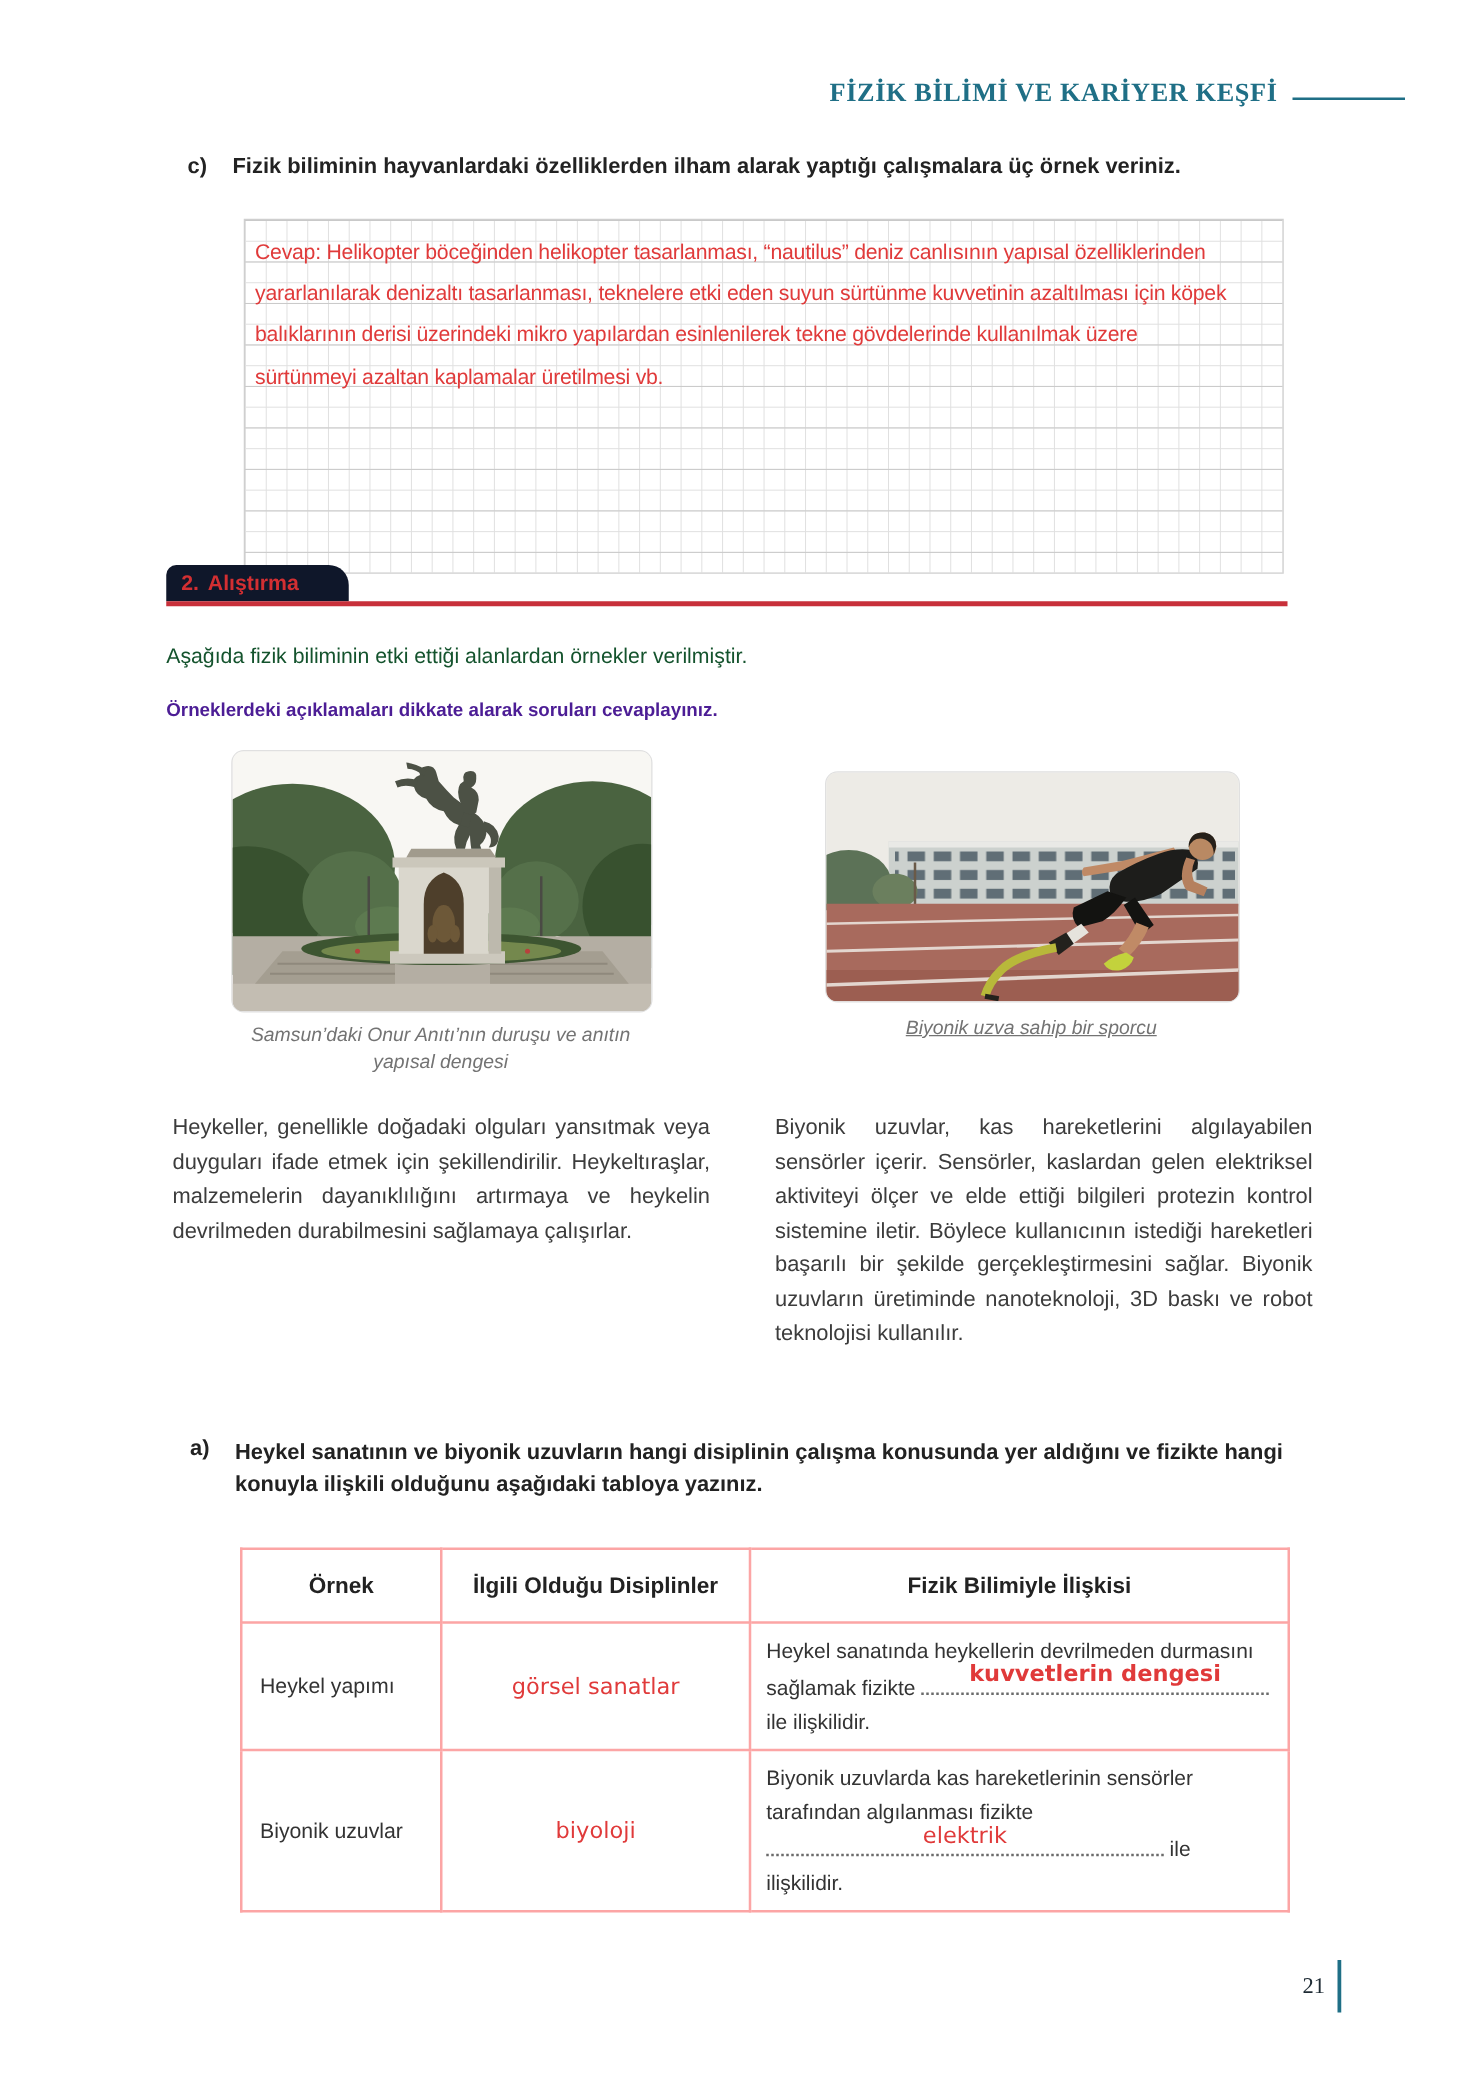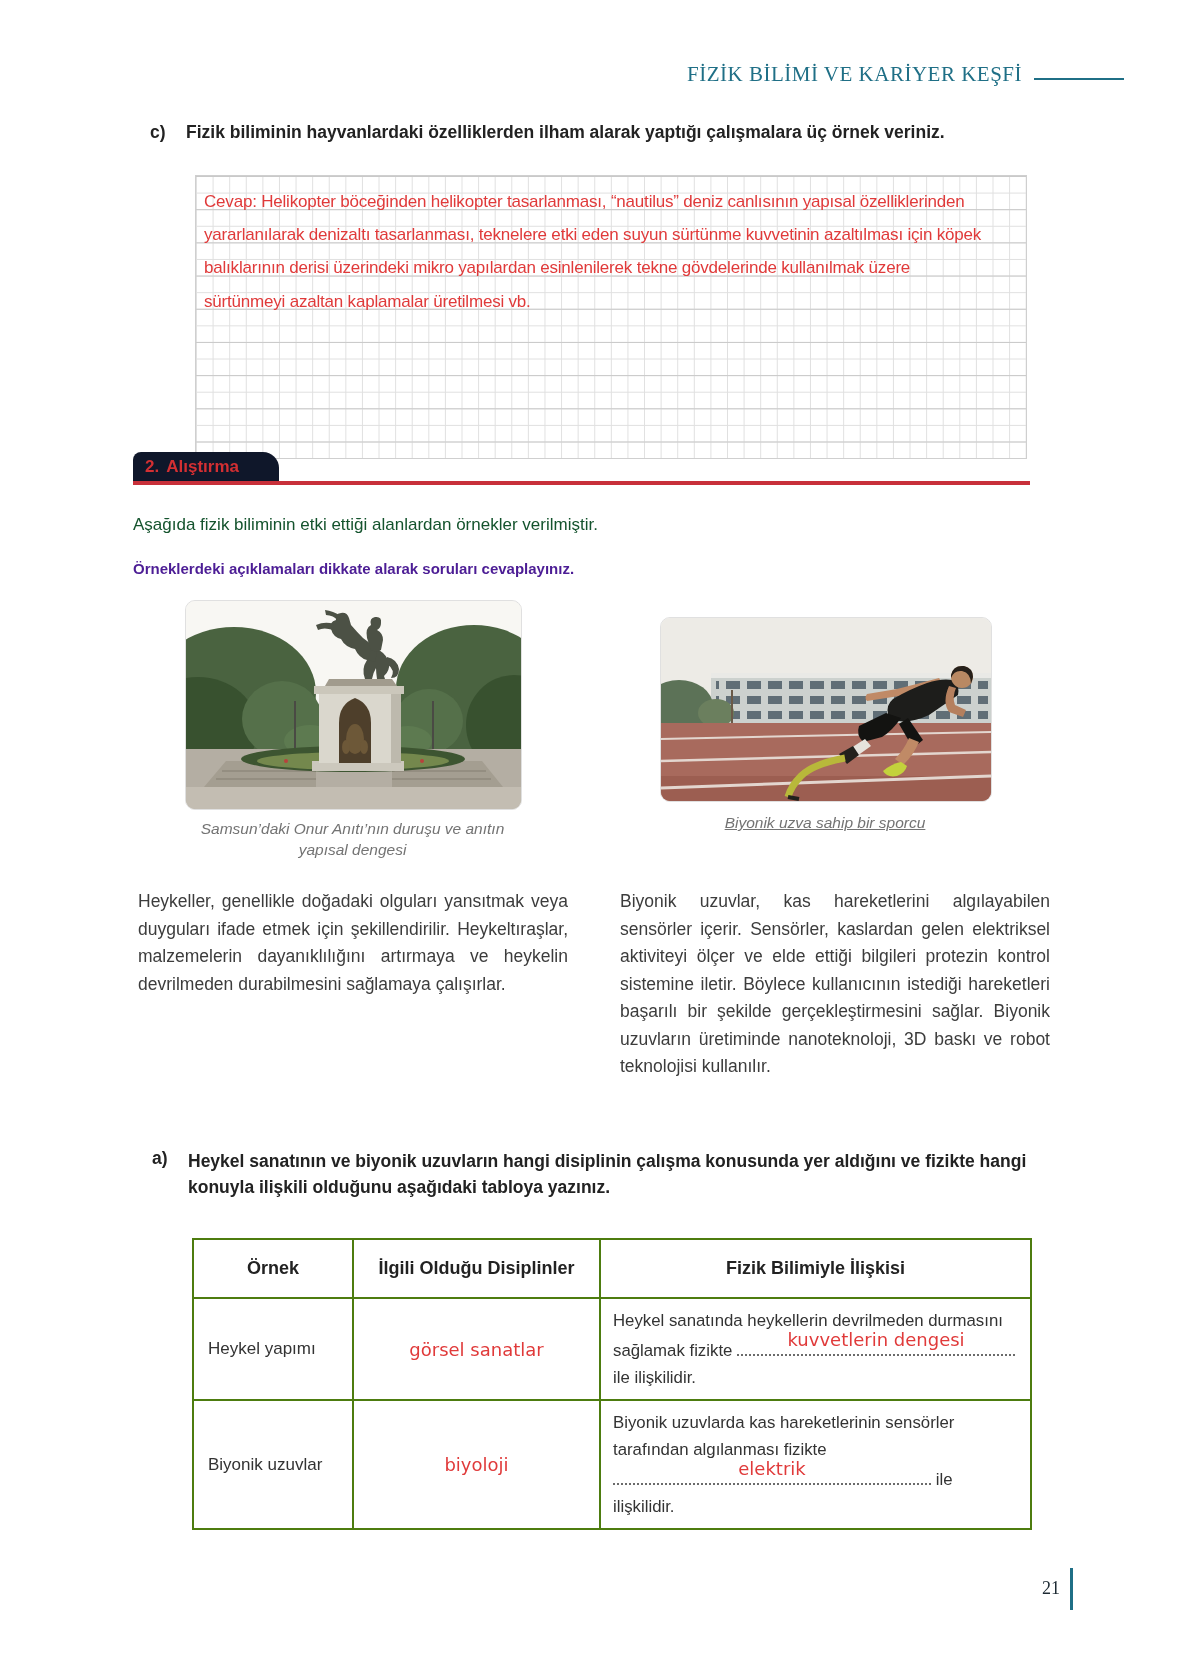--- a/index.html
+++ b/index.html
@@ -4,21 +4,21 @@
 <style>
   html,body{margin:0;padding:0;background:#ffffff;}
   .page{
     position:relative;width:1187px;height:1659px;background:#ffffff;
     font-family:"Liberation Sans",sans-serif;color:#3a3a3a;overflow:hidden;
   }
   
   .chapter-title{
     position:absolute;top:62px;right:165px;
     font-family:"Liberation Serif",serif;font-size:21px;letter-spacing:.5px;
-    color:#1f6f86;font-weight:400;
+    color:#1f6f86;font-weight:700;
   }
   .chapter-rule{position:absolute;top:78px;left:1034px;width:90px;height:2px;background:#1f6f86;}
   
   .qc-label{position:absolute;top:122px;left:150px;font-size:17.5px;font-weight:bold;color:#222;}
   .qc-text{position:absolute;top:122px;left:186px;width:850px;font-size:17.5px;font-weight:bold;color:#222;}
   
   .answer-grid{
     position:absolute;top:175px;left:195px;width:830px;height:282px;
     background-color:#fff;
     background-image:
@@ -53,29 +53,29 @@
   .cap-sprinter{top:812px;left:655px;width:340px;text-decoration:underline;}
   
   .bodypar{position:absolute;font-size:17.5px;line-height:27.5px;text-align:justify;color:#3c3c3c;}
   .par-statue{top:888px;left:138px;width:430px;}
   .par-bionic{top:888px;left:620px;width:430px;}
   
   .qa-label{position:absolute;top:1148px;left:152px;font-size:17.5px;font-weight:bold;color:#222;}
   .qa-text{position:absolute;top:1148px;left:188px;width:860px;font-size:17.5px;font-weight:bold;color:#222;line-height:26px;}
   
   .disc-table{position:absolute;top:1238px;left:192px;border-collapse:collapse;table-layout:fixed;}
-  .disc-table th,.disc-table td{border:2px solid #4d7c0f;box-sizing:border-box;}
+  .disc-table th,.disc-table td{border:2px solid #fca5a5;box-sizing:border-box;}
   .disc-table th{font-size:18px;font-weight:bold;color:#222;text-align:center;padding:18px 6px;}
   .col-1{width:160px;} .col-2{width:247px;} .col-3{width:431px;}
   .cell-example{font-size:17px;color:#333;padding:10px 10px 10px 14px;vertical-align:middle;height:100px;}
   .cell-discipline{text-align:center;vertical-align:middle;}
   .hand{font-family:"DejaVu Sans",sans-serif;color:#e03a3a;font-size:18px;}
   .cell-relation{font-size:16.8px;line-height:27px;color:#333;padding:8px 12px;vertical-align:middle;}
   .fill-blank{display:inline-block;position:relative;border-bottom:2px dotted #6b6b6b;height:20px;vertical-align:baseline;}
-  .blank-1{width:278px;} .blank-2{width:318px;}
+  .blank-1{width:278px;font-weight:bold;} .blank-2{width:318px;}
   .blank-answer{position:absolute;left:0;right:0;bottom:1px;text-align:center;white-space:nowrap;}
   
   .page-number{position:absolute;top:1578px;left:1018px;width:42px;text-align:right;
     font-family:"Liberation Serif",serif;font-size:18px;color:#1d2a33;}
   .page-number-rule{position:absolute;top:1568px;left:1070px;width:3px;height:42px;background:#1f6f86;}
 </style>
 </head>
 <body>
 
 <div class="page">

